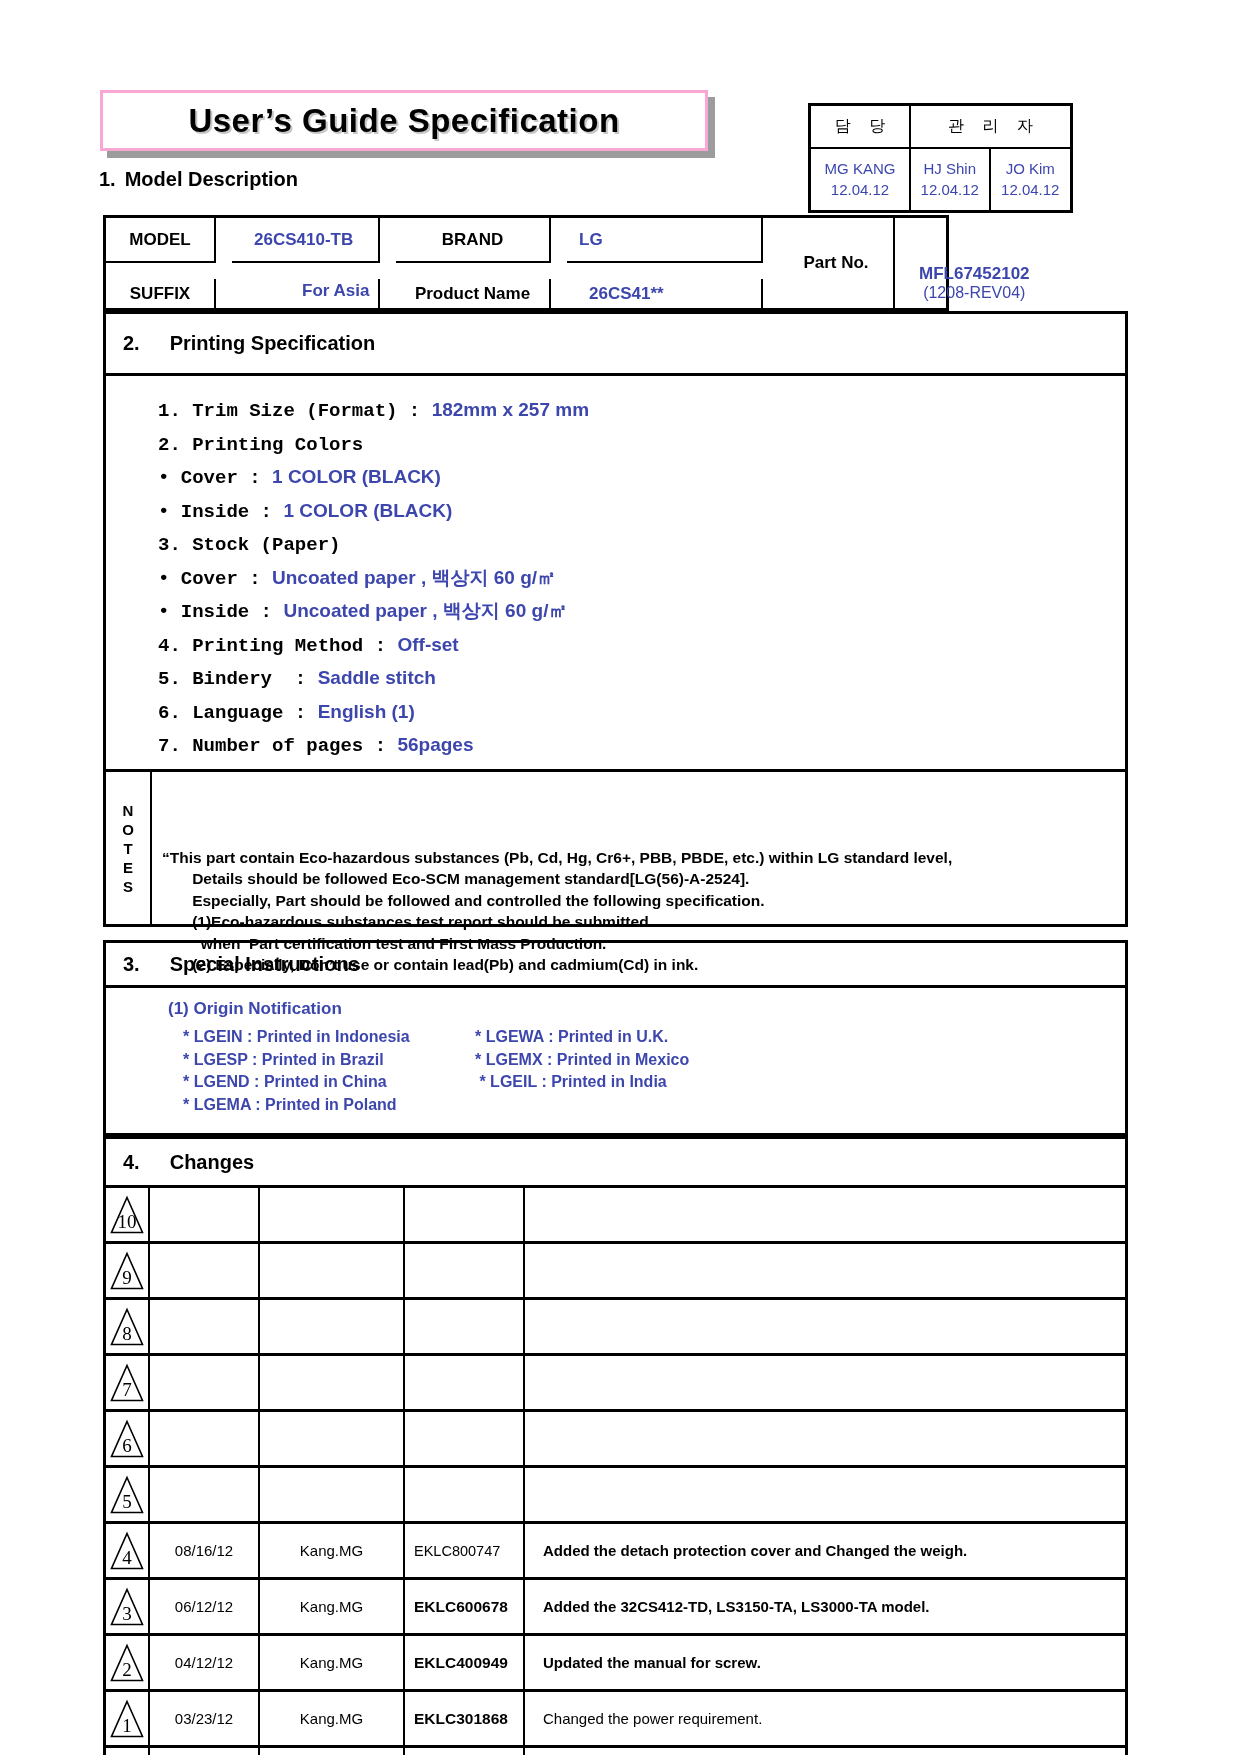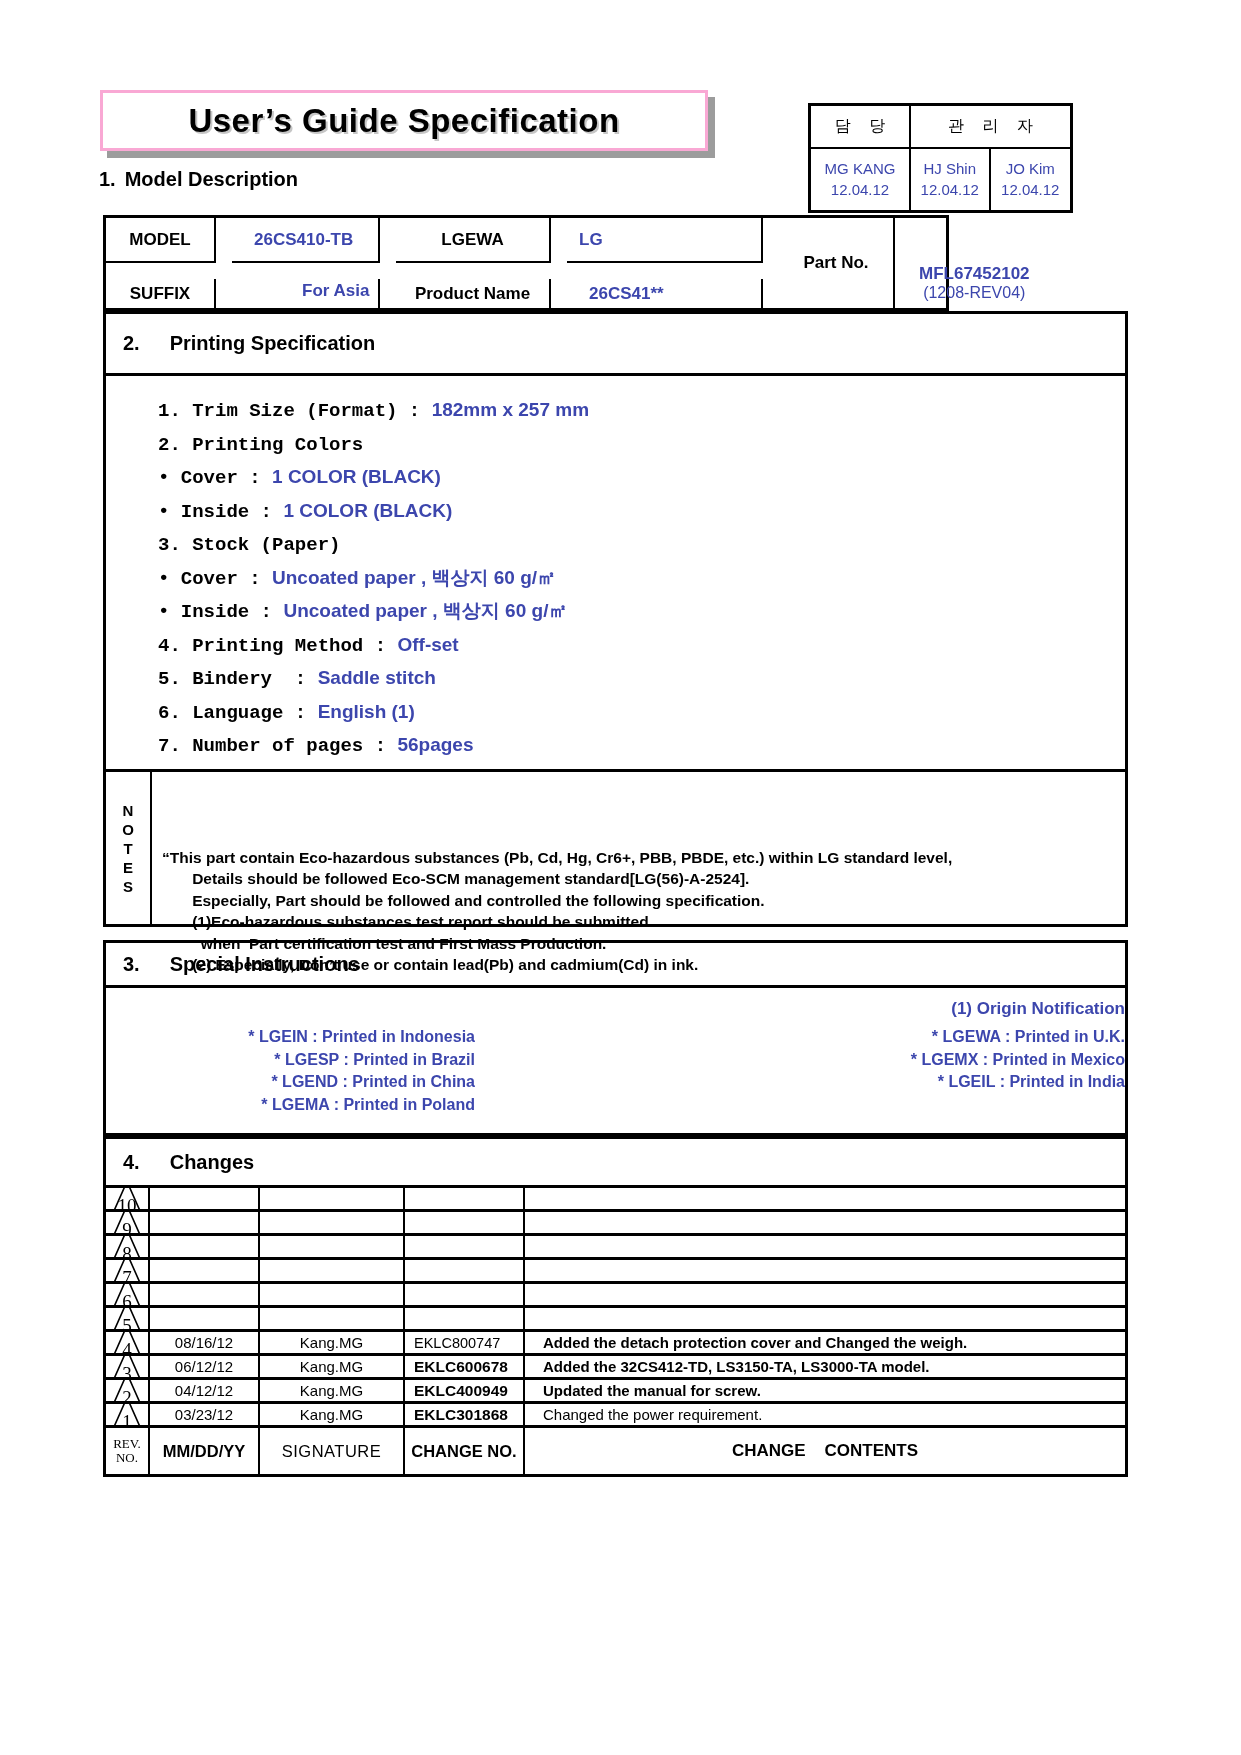--- a/index.html
+++ b/index.html
@@ -59,30 +59,30 @@
   .spec-line .k{white-space:pre;font-family:Liberation Mono, monospace;}
   .spec-line .v{color:var(--accent);white-space:pre;}
   .notes{flex:none;height:152px;border-top:3px solid #000;display:flex;}
   .notes-label{width:44px;border-right:2px solid #000;display:flex;flex-direction:column;
     align-items:center;justify-content:center;font-weight:bold;font-size:15px;line-height:19px;flex:none;}
   .notes-text{flex:1;padding:10px 4px 0 10px;font-size:15.5px;font-weight:bold;line-height:21.5px;white-space:pre-wrap;}
 
   
   .sec3{left:103px;top:940px;width:1025px;height:196px;border:3px solid #000;display:flex;flex-direction:column;}
   .sec3 .sec-head{height:45px;}
-  .origin{padding:11px 0 0 62px;text-align:right;}
+  .origin{padding:11px 0 0 62px;}
   .origin-title{color:var(--accent);font-weight:bold;font-size:17px;margin-bottom:7px;}
   .origin-row{display:grid;grid-template-columns:292px auto;padding-left:15px;color:var(--accent);
     font-weight:bold;font-size:16px;line-height:22.5px;white-space:pre;}
 
   
   .sec4head{left:103px;top:1136px;width:1025px;height:52px;border:3px solid #000;display:flex;align-items:center;gap:30px;padding-left:17px;font-size:20px;font-weight:bold;}
   .chg{left:103px;top:1188px;width:1025px;border:3px solid #000;border-top:none;}
   .chg-row,.chg-foot{display:grid;grid-template-columns:44px 110px 145px 120px 1fr;box-sizing:border-box;}
-  .chg-row{height:24px;border-bottom:3px solid #000;}
+  .chg-row{height:56px;border-bottom:3px solid #000;}
   .chg-foot{height:46px;}
   .chg-row > div,.chg-foot > div{height:100%;display:flex;align-items:center;box-sizing:border-box;overflow:hidden;}
   .cbr{border-right:2px solid #000;}
   .c1{justify-content:center;}
   .c2,.c3{justify-content:center;font-size:15px;}
   .c4{padding-left:9px;font-size:14.5px;}
   .c4[data-b="true"]{font-weight:bold;font-size:15.5px;}
   .c5{padding-left:18px;font-size:15px;}
   .c5[data-b="true"]{font-weight:bold;}
   .tri{overflow:visible;}
@@ -121,21 +121,21 @@
   </div>
 
 <div class="abs h1">
   <span>1.</span>
   <span>Model Description</span>
 </div>
 
 <div class="abs model">
   <div class="mc lab br bb">MODEL</div>
   <div class="mc val br bb">26CS410-TB</div>
-  <div class="mc lab br bb">LGEWA</div>
+  <div class="mc lab br bb">BRAND</div>
   <div class="mc val br bb" style="padding-left:12px">LG</div>
   <div class="mc lab br span2" style="grid-column:5">Part No.</div>
   <div class="mc part-val span2" style="grid-column:6">
     <div class="l1">MFL67452102</div>
     <div class="l2">(1208-REV04)</div>
   </div>
   <div class="mc lab br" style="grid-column:1">SUFFIX</div>
   <div class="mc val br low">For Asia</div>
   <div class="mc lab br">Product Name</div>
   <div class="mc val br">26CS41**</div>

